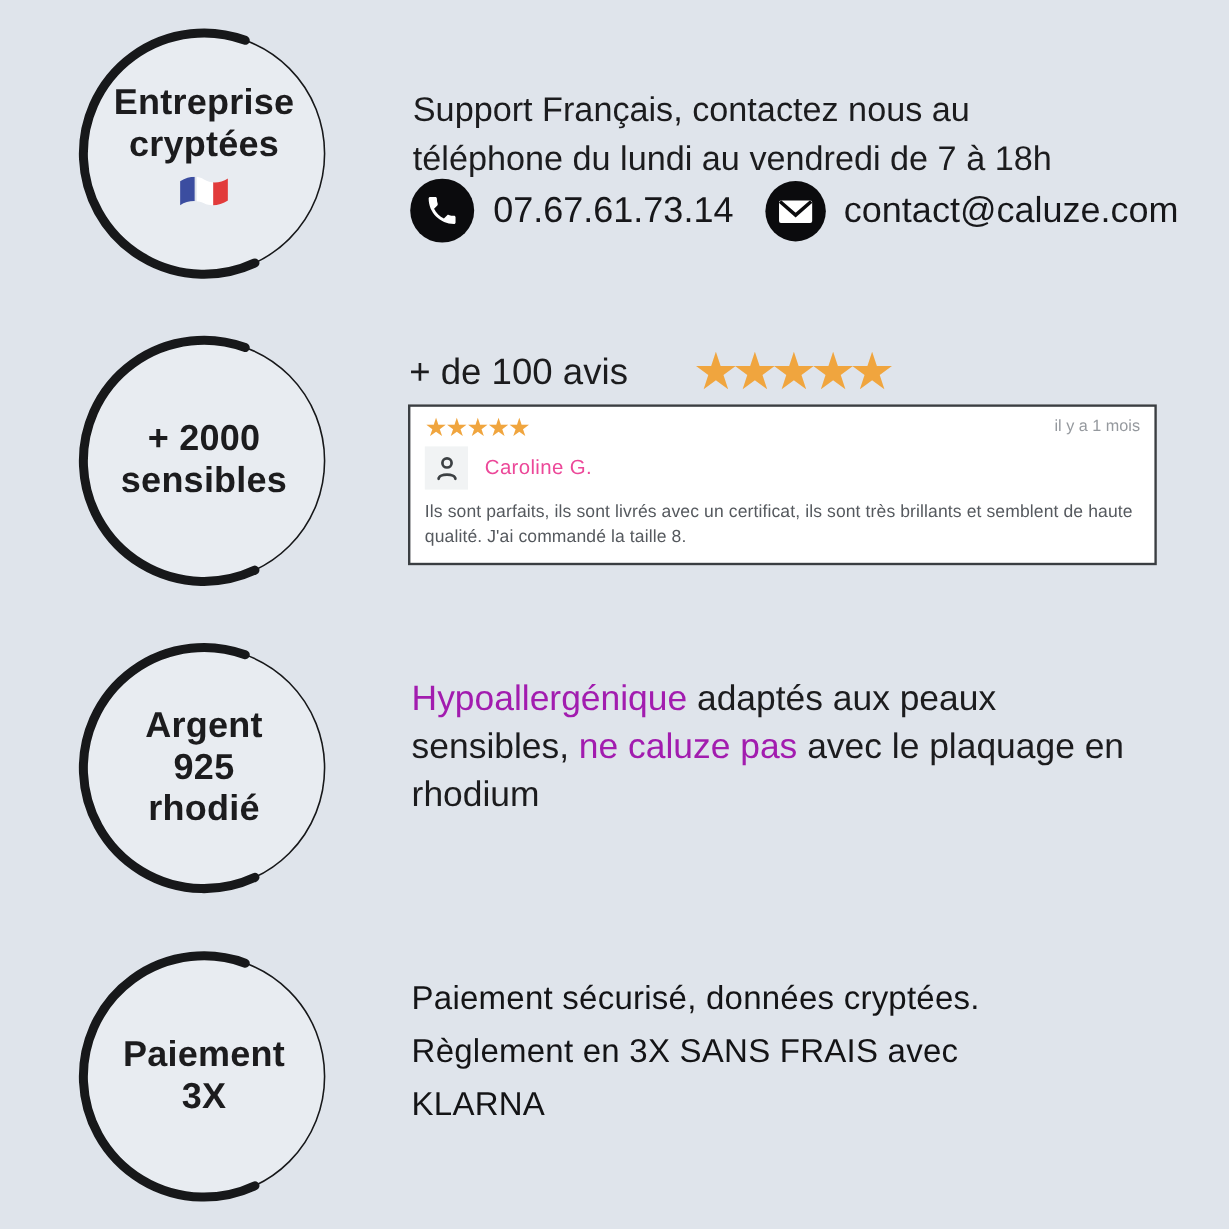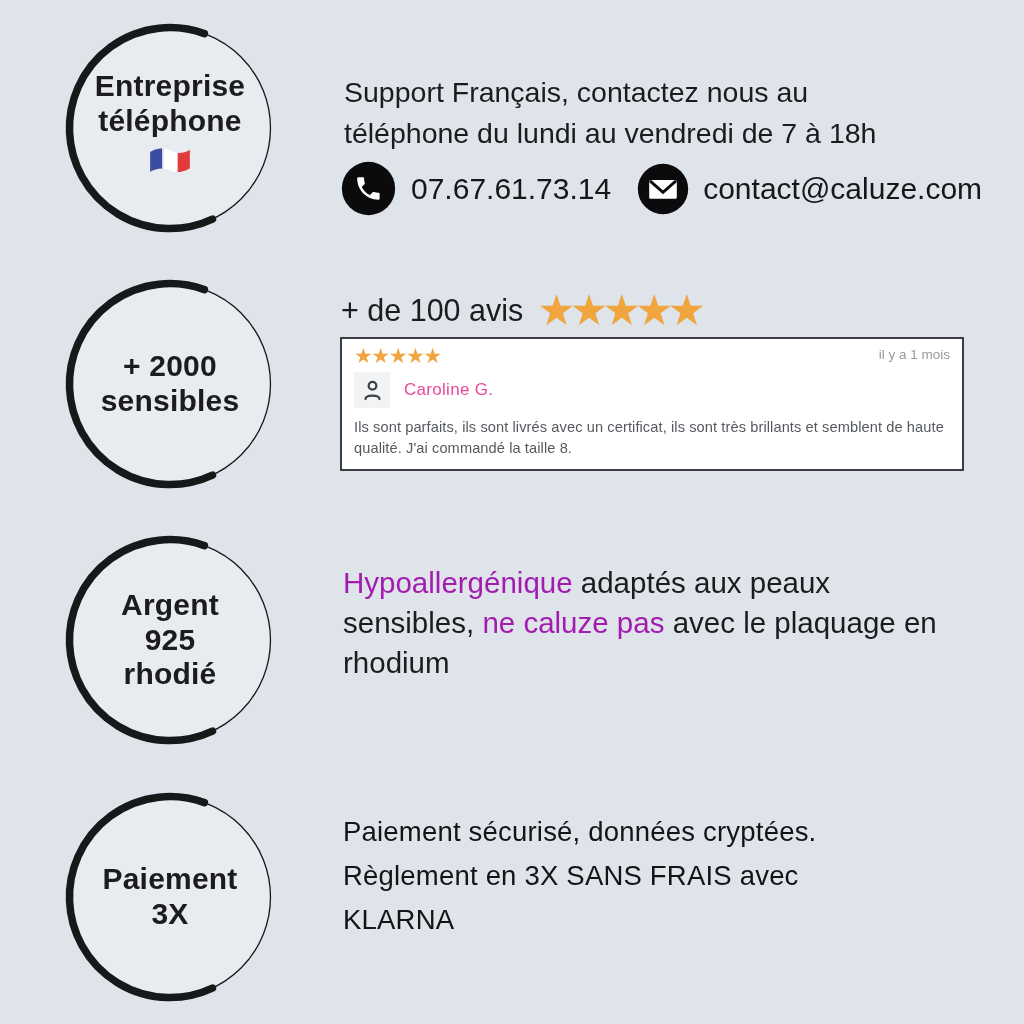--- a/index.html
+++ b/index.html
@@ -13,28 +13,28 @@
   .badge{position:absolute;left:62px;width:216px;height:216px;
          display:flex;align-items:center;justify-content:center;text-align:center;}
   .badge .ring{position:absolute;left:0;top:0;width:100%;height:100%;}
   .badge .label{position:relative;font-weight:700;font-size:30px;line-height:1.16;
                 letter-spacing:.2px;color:#1c1c1e;}
   .b1{top:20px}.b2{top:276px}.b3{top:532px}.b4{top:789px}
   .flag{width:46px;height:34px;margin-top:6px;}
 
   
   .support{position:absolute;left:344px;top:72px;font-size:28.5px;line-height:1.44;color:#1c1c1e;}
-  .contact{position:absolute;left:341px;top:161px;display:flex;align-items:center;font-size:30px;color:#17171a;}
+  .contact{position:absolute;left:341px;top:148px;display:flex;align-items:center;font-size:30px;color:#17171a;}
   .cicon{width:55px;height:55px;flex:0 0 auto;}
   .contact .num{margin-left:15px;}
   .contact .mail-wrap{margin-left:26px;}
   .contact .email{margin-left:14px;}
 
   
-  .avis-head{position:absolute;left:341px;top:291px;display:flex;align-items:center;font-size:30.5px;color:#1c1c1e;}
+  .avis-head{position:absolute;left:341px;top:291px;display:flex;align-items:center;font-size:30.5px;color:#1c1c1e;gap:40px;}
   .stars-big{font-family:"DejaVu Sans",sans-serif;font-size:43px;letter-spacing:-6px;
              line-height:.9;margin-left:14px;padding-right:6px;}
   .card{position:absolute;left:340px;top:337px;width:624px;box-sizing:border-box;
         background:#ffffff;border:2px solid #3a3e42;padding:7px 12px 9px;}
   .card-top{display:flex;justify-content:space-between;align-items:flex-start;}
   .stars-small{font-family:"DejaVu Sans",sans-serif;font-size:21px;letter-spacing:-1.5px;line-height:1;}
   .time{color:#95999e;font-size:13.5px;margin-top:1px;}
   .author-row{display:flex;align-items:center;margin-top:5px;}
   .avatar{width:36px;height:36px;background:#f1f3f4;display:flex;align-items:center;justify-content:center;flex:0 0 auto;}
   .author{font-size:17px;color:#ec4899;margin-left:14px;letter-spacing:.3px;}
@@ -54,21 +54,21 @@
 
 <div class="canvas">
 
   <div class="badge b1">
     <svg class="ring" viewBox="0 0 230 230">
       <circle cx="115" cy="115" r="107" fill="rgba(255,255,255,0.30)" stroke="#17181a" stroke-width="1.4"></circle>
       <path d="M151.6 14.5 A107 107 0 1 0 160.2 212" fill="none" stroke="#17181a" stroke-width="8" stroke-linecap="round"></path>
     </svg>
     <div class="label">
       <div>Entreprise</div>
-      <div>téléphone</div>
+      <div>cryptées</div>
       <svg class="flag" viewBox="0 0 60 44">
         <defs>
             <clipPath id="flagclip">
           <path d="M4 9 C14 3 24 3 30 7 C38 12 48 11 56 6 L56 30 C48 35 38 37 30 33 C22 29 12 30 4 35 Z"></path>
         </clipPath>
           </defs>
         <g clip-path="url(#flagclip)">
           <rect x="0" y="0" width="20" height="44" fill="#3b4da0"></rect>
           <rect x="20" y="0" width="2" height="44" fill="#dfe4eb"></rect>
           <rect x="22" y="0" width="18" height="44" fill="#ffffff"></rect>

